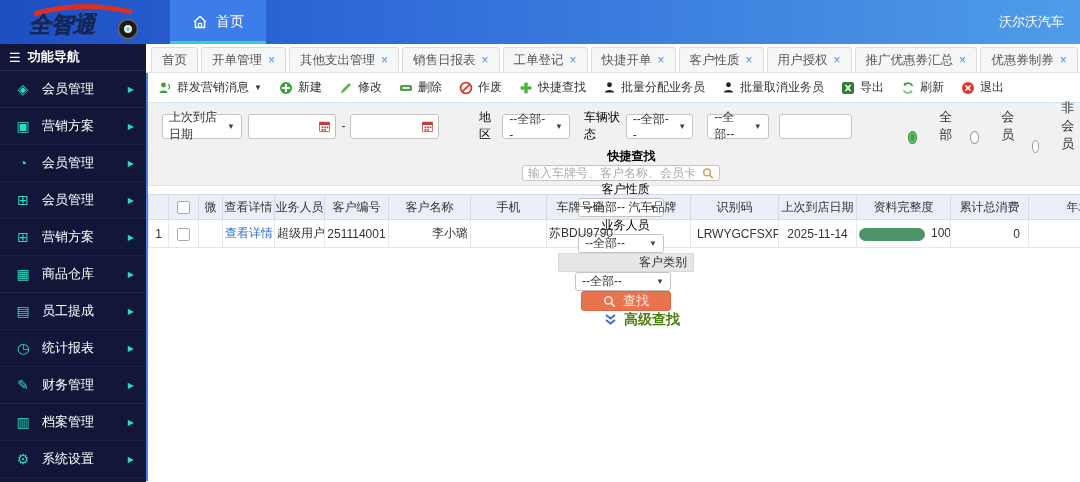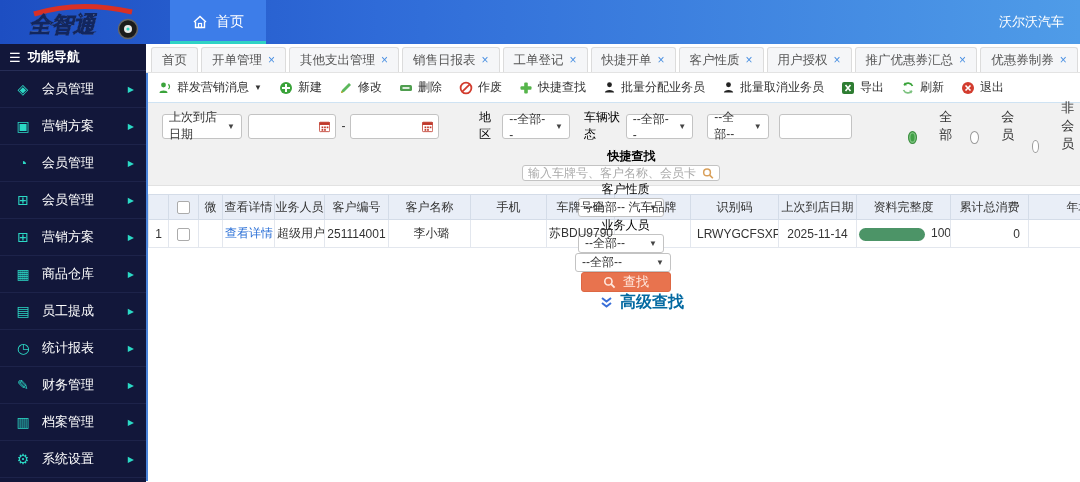--- a/index.html
+++ b/index.html
@@ -48,30 +48,30 @@
   .sel .caret { font-size:8px; color:#444; margin-left:6px; }
   .inp { background:#fff; border:1px solid #c3c3c3; border-radius:3px; height:25px; display:flex; align-items:center; padding:0 5px; }
   .inp input { border:none; outline:none; width:100%; height:100%; font-size:12px; font-family:inherit; background:transparent; color:#333; }
   .inp input::placeholder { color:#aaa; }
   .radio-group { display:flex; align-items:center; gap:14px; margin-left:56px; }
   .radio-opt { display:flex; align-items:flex-end; gap:22px; font-size:13px; cursor:pointer; }
   .radio { width:13px; height:13px; border-radius:50%; border:1px solid #9b9b9b; background:#fff; }
   .radio.on { border:1px solid #3d8f41; background:#41a046; box-shadow:inset 0 0 0 1.5px #7cc27f; }
   .greybox { background:#e6e6e6; border:1px solid #d8d8d8; height:25px; display:flex; align-items:center; justify-content:flex-end; padding:0 6px; }
   .search-btn { background:#e8734e; border:1px solid #dd6743; border-radius:3px; color:#ffe9e0; height:26px; display:flex; align-items:center; gap:7px; padding:0 21px; margin-left:10px; cursor:pointer; font-size:13px; }
-  .advanced { display:flex; align-items:center; gap:7px; margin-left:42px; font-weight:bold; color:#0369a1; cursor:pointer; font-size:16px; }
+  .advanced { display:flex; align-items:center; gap:7px; margin-left:42px; font-weight:bold; color:#4d7c0f; cursor:pointer; font-size:14px; }
 
   
   .grid-wrap { margin-top:8px; width:934px; overflow:hidden; }
   table.grid { border-collapse:collapse; table-layout:fixed; width:980px; }
   .grid th { background:#e9eef7; border:1px solid #d4dce8; height:25px; font-weight:normal; font-size:12px; color:#333; overflow:hidden; white-space:nowrap; }
   .grid td { border:1px solid #e3e7ee; height:28px; font-size:12px; color:#333; text-align:center; overflow:hidden; white-space:nowrap; padding:0 2px; background:#fff; }
   .c0{width:20px}.c1{width:30px}.c2{width:24px}.c3{width:52px}.c4{width:50px}.c5{width:64px}.c6{width:82px}
   .c7{width:76px}.c8{width:68px}.c9{width:76px}.c10{width:88px}.c11{width:78px}.c12{width:94px}.c13{width:78px}.c14{width:100px}
-  td.left { text-align:center; padding-left:6px; }
+  td.left { text-align:right; padding-left:6px; }
   td.right { text-align:right; padding-right:8px; }
   .link { color:#2a6fd6; cursor:pointer; }
   .num-cell { color:#333; }
   .spend { color:#e05b33; }
   .cb { display:inline-block; width:13px; height:13px; background:#fff; border:1px solid #ababab; border-radius:2px; vertical-align:middle; cursor:pointer; }
   .pill { display:inline-block; width:66px; height:13px; background:#4c9467; border-radius:7px; vertical-align:middle; margin-right:6px; }
 </style>
 </head>
 <body>
 
@@ -367,20 +367,23 @@
         </div>
         <span class="flabel">客户性质</span>
         <div class="sel" style="width:86px">
           <span>--全部--</span>
             <span class="caret">▼</span>
         </div>
         <span class="flabel">业务人员</span>
         <div class="sel" style="width:86px">
           <span>--全部--</span>
             <span class="caret">▼</span>
+        </div>
+        <div class="greybox" style="width:136px; margin-left:10px">
+          <span>客户类别</span>
         </div>
         <div class="sel" style="width:96px; margin-left:4px">
           <span>--全部--</span>
             <span class="caret">▼</span>
         </div>
         <div class="search-btn">
           <svg width="13" height="13" viewBox="0 0 13 13">
               <circle cx="5.4" cy="5.4" r="3.6" stroke="#ffe9e0" stroke-width="1.6" fill="none"></circle>
               <line x1="8.2" y1="8.2" x2="11.6" y2="11.6" stroke="#ffe9e0" stroke-width="1.8"></line>
             </svg>

